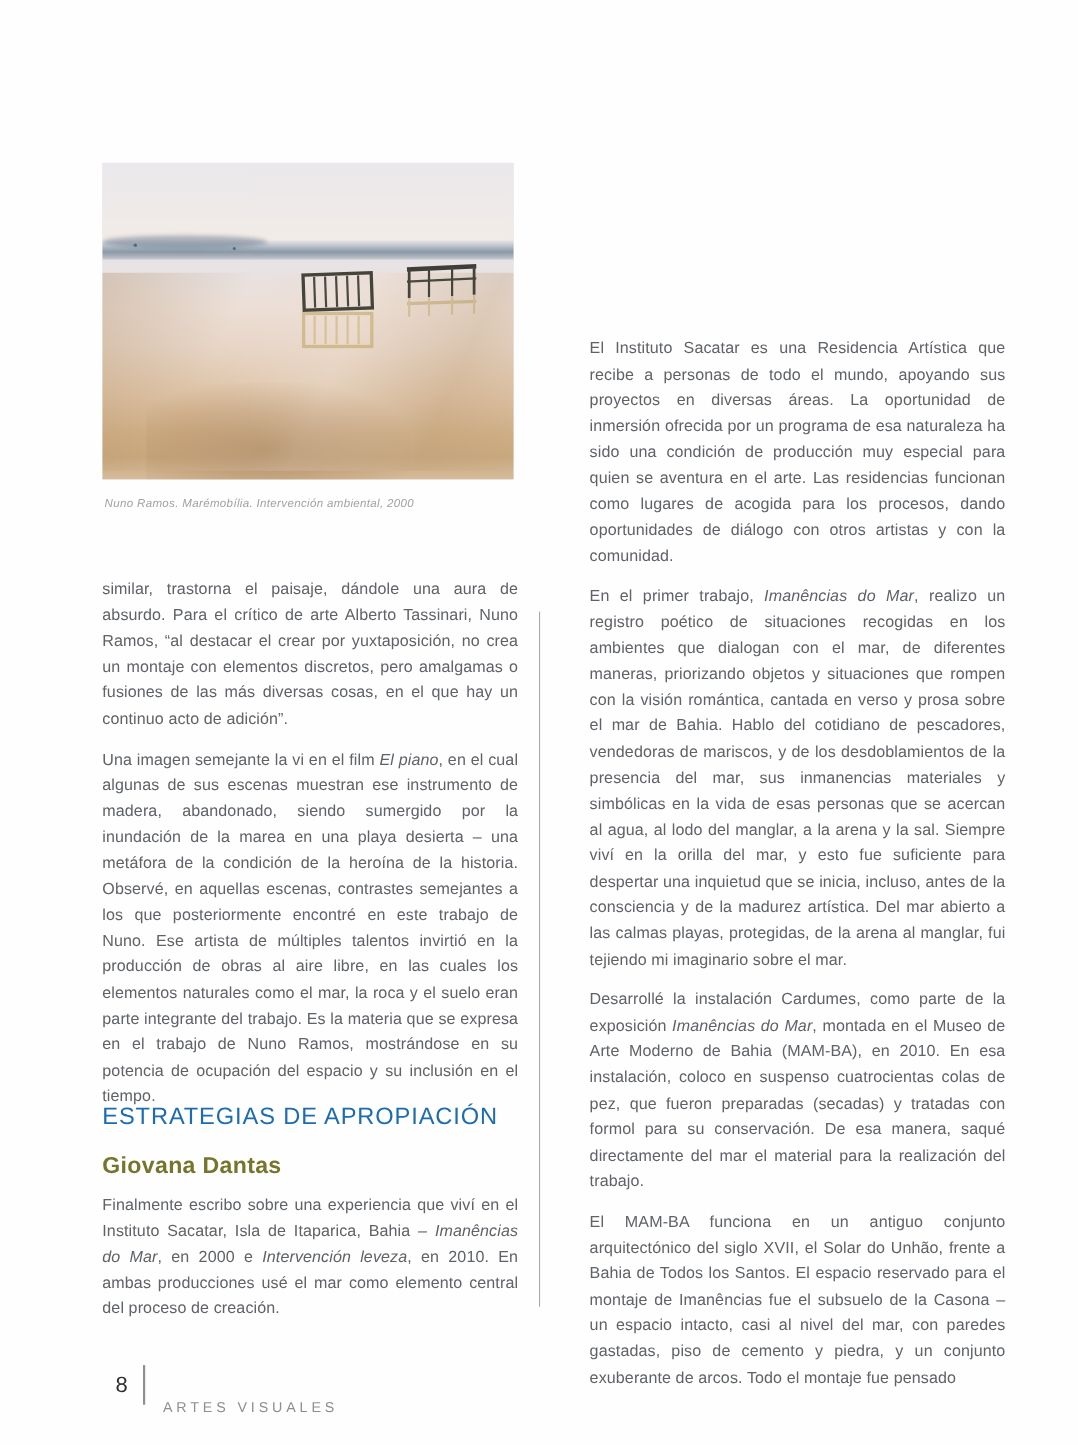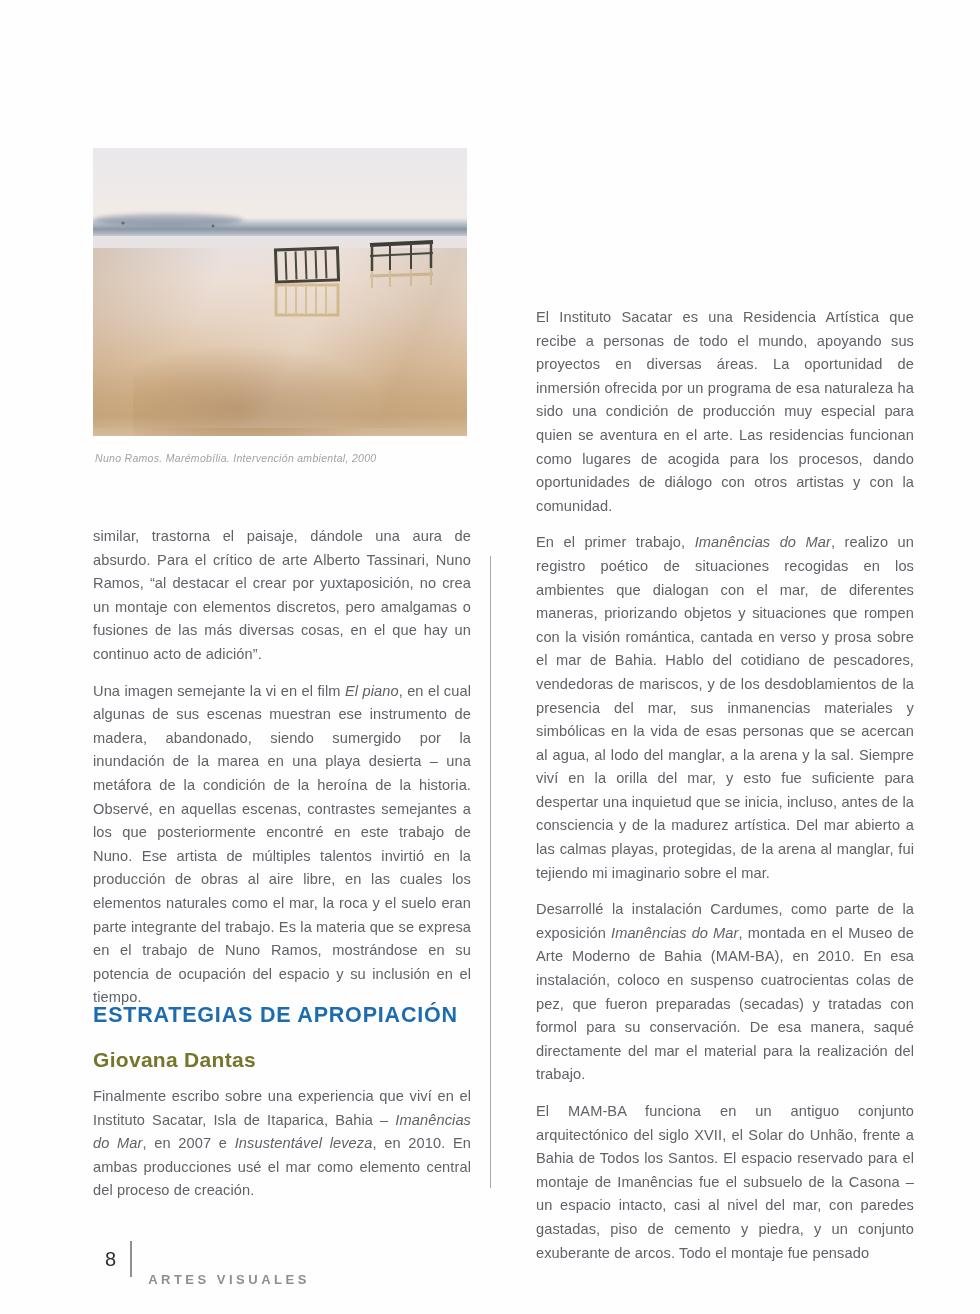--- a/index.html
+++ b/index.html
@@ -38,31 +38,31 @@
     line-height:23.6px;text-align:justify;font-weight:300;letter-spacing:.1px;}
   .col p{margin:0 0 13px 0;}
   .col i{font-style:italic;}
   #left-col-top{left:93px;top:525px;}
   #left-col-bottom{left:93px;top:1085px;}
   #right-col{left:536px;top:306px;}
   .divider{position:absolute;left:490px;top:556px;width:1px;height:632px;background:#a9a9a9;}
   
   .sec-heading{
     position:absolute;left:93px;top:1003px;width:380px;
-    font-size:21.5px;color:#1c6cae;letter-spacing:.8px;font-weight:700;
+    font-size:21.5px;color:#1c6cae;letter-spacing:.8px;font-weight:400;
   }
   .sec-author{
     position:absolute;left:93px;top:1048px;width:380px;
     font-size:21px;color:#75752c;font-weight:700;letter-spacing:.3px;
   }
   
   .footer{position:absolute;left:105px;top:1238px;height:42px;display:flex;align-items:center;}
   .footer .pagenum{font-size:20px;color:#2e2e2e;font-weight:400;}
   .footer .fsep{width:2px;height:36px;background:#8f8f8f;margin:0 16px 0 14px;}
-  .footer .fsection{font-size:13px;color:#8f8f8f;letter-spacing:3.5px;font-weight:700;margin-top:40px;}
+  .footer .fsection{font-size:13px;color:#8f8f8f;letter-spacing:3.5px;font-weight:400;margin-top:40px;}
 </style>
 </head>
 <body>
 
 <div id="page">
 
   <div class="photo">
     <div class="p-sky"></div>
     <div class="p-sea"></div>
     <div class="p-shore"></div>
@@ -119,21 +119,21 @@
 
   <div id="left-col-top" class="col">
       <p><span>similar, trastorna el paisaje, dándole una aura de absurdo. Para el crítico de arte Alberto Tassinari, Nuno Ramos, “al destacar el crear por yuxtaposición, no crea un montaje con elementos discretos, pero amalgamas o fusiones de las más diversas cosas, en el que hay un continuo acto de adición”.</span></p>
       <p><span>Una imagen semejante la vi en el film </span><i>El piano</i><span>, en el cual algunas de sus escenas muestran ese instrumento de madera, abandonado, siendo sumergido por la inundación de la marea en una playa desierta – una metáfora de la condición de la heroína de la historia. Observé, en aquellas escenas, contrastes semejantes a los que posteriormente encontré en este trabajo de Nuno. Ese artista de múltiples talentos invirtió en la producción de obras al aire libre, en las cuales los elementos naturales como el mar, la roca y el suelo eran parte integrante del trabajo. Es la materia que se expresa en el trabajo de Nuno Ramos, mostrándose en su potencia de ocupación del espacio y su inclusión en el tiempo.</span></p>
     </div>
 
   <div class="sec-heading">ESTRATEGIAS DE APROPIACIÓN</div>
   <div class="sec-author">Giovana Dantas</div>
 
   <div id="left-col-bottom" class="col">
-      <p><span>Finalmente escribo sobre una experiencia que viví en el Instituto Sacatar, Isla de Itaparica, Bahia – </span><i>Imanências do Mar</i><span>, en 2007 e </span><i>Insustentável leveza</i><span>, en 2010. En ambas producciones usé el mar como elemento central del proceso de creación.</span></p>
+      <p><span>Finalmente escribo sobre una experiencia que viví en el Instituto Sacatar, Isla de Itaparica, Bahia – </span><i>Imanências do Mar</i><span>, en 2000 e </span><i>Intervención leveza</i><span>, en 2010. En ambas producciones usé el mar como elemento central del proceso de creación.</span></p>
     </div>
 
   <div class="divider"></div>
 
   <div id="right-col" class="col">
       <p><span>El Instituto Sacatar es una Residencia Artística que recibe a personas de todo el mundo, apoyando sus proyectos en diversas áreas. La oportunidad de inmersión ofrecida por un programa de esa naturaleza ha sido una condición de producción muy especial para quien se aventura en el arte. Las residencias funcionan como lugares de acogida para los procesos, dando oportunidades de diálogo con otros artistas y con la comunidad.</span></p>
       <p><span>En el primer trabajo, </span><i>Imanências do Mar</i><span>, realizo un registro poético de situaciones recogidas en los ambientes que dialogan con el mar, de diferentes maneras, priorizando objetos y situaciones que rompen con la visión romántica, cantada en verso y prosa sobre el mar de Bahia. Hablo del cotidiano de pescadores, vendedoras de mariscos, y de los desdoblamientos de la presencia del mar, sus inmanencias materiales y simbólicas en la vida de esas personas que se acercan al agua, al lodo del manglar, a la arena y la sal. Siempre viví en la orilla del mar, y esto fue suficiente para despertar una inquietud que se inicia, incluso, antes de la consciencia y de la madurez artística. Del mar abierto a las calmas playas, protegidas, de la arena al manglar, fui tejiendo mi imaginario sobre el mar.</span></p>
       <p><span>Desarrollé la instalación Cardumes, como parte de la exposición </span><i>Imanências do Mar</i><span>, montada en el Museo de Arte Moderno de Bahia (MAM-BA), en 2010. En esa instalación, coloco en suspenso cuatrocientas colas de pez, que fueron preparadas (secadas) y tratadas con formol para su conservación. De esa manera, saqué directamente del mar el material para la realización del trabajo.</span></p>
       <p><span>El MAM-BA funciona en un antiguo conjunto arquitectónico del siglo XVII, el Solar do Unhão, frente a Bahia de Todos los Santos. El espacio reservado para el montaje de Imanências fue el subsuelo de la Casona – un espacio intacto, casi al nivel del mar, con paredes gastadas, piso de cemento y piedra, y un conjunto exuberante de arcos. Todo el montaje fue pensado</span></p>
     </div>

